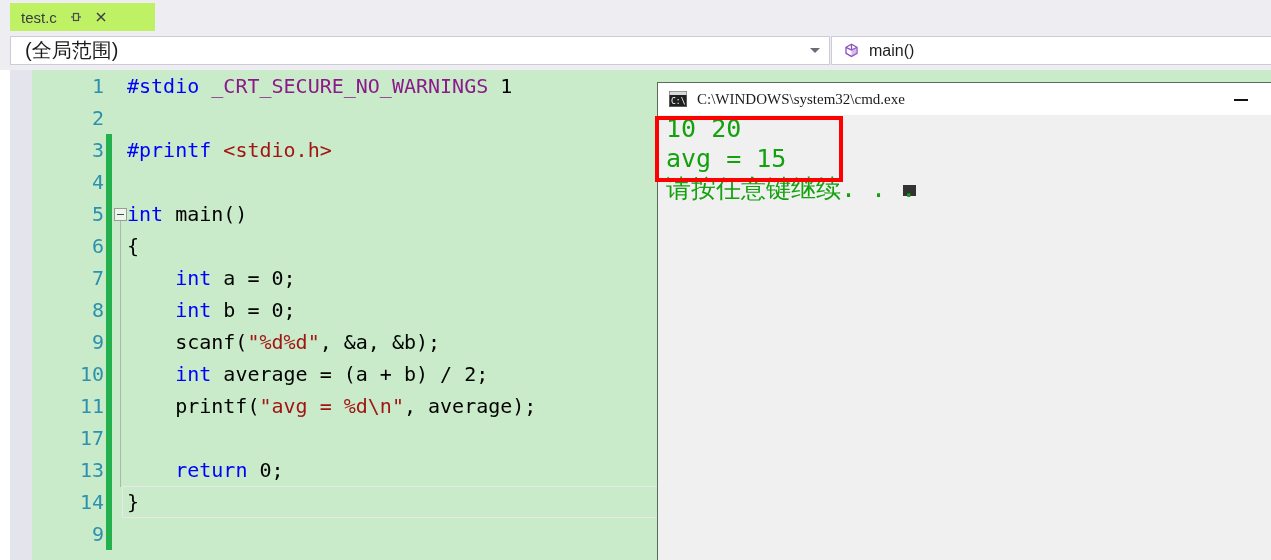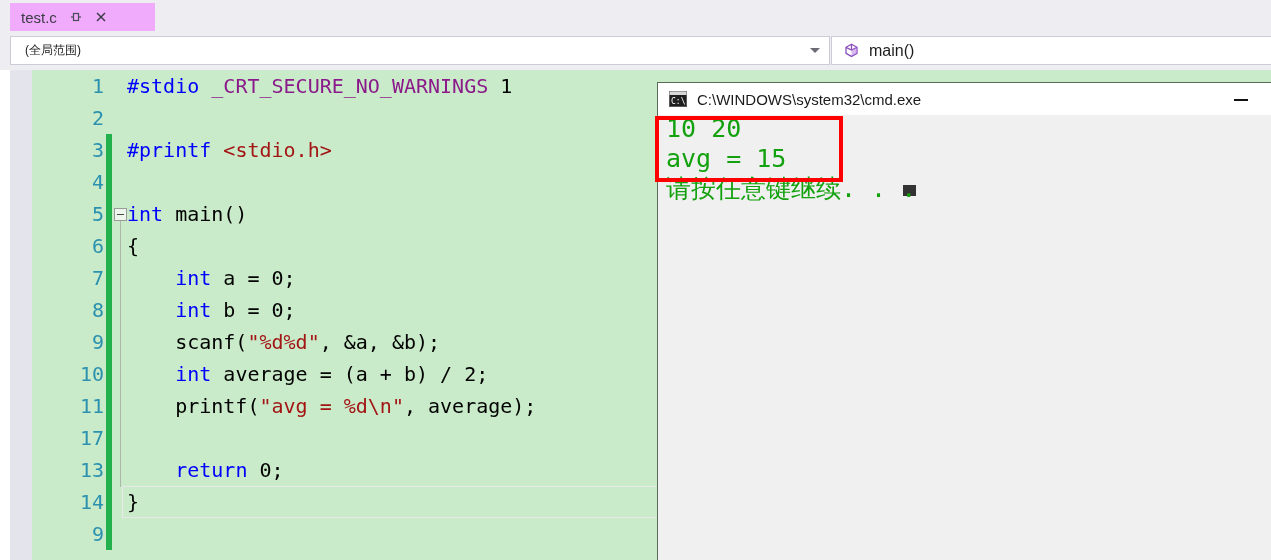--- a/index.html
+++ b/index.html
@@ -14,21 +14,21 @@
   
   #tabstrip{
     position:absolute;left:0;top:0;width:1271px;height:31px;
     background:#eeedf2;
   }
   #tabstrip .left-rail{
     position:absolute;left:0;top:0;width:10px;height:31px;background:#eeedf2;
   }
   #doc-tab{
     position:absolute;left:10px;top:3px;height:28px;width:145px;
-    background:#f0abfc;
+    background:#bef264;
     display:flex;align-items:center;
     box-sizing:border-box;padding:0 12px 0 11px;
     cursor:pointer;
   }
   #doc-tab .tab-title{
     font-size:15px;color:#3b3b46;white-space:nowrap;
     font-family:"Liberation Sans", sans-serif;
   }
   #doc-tab .tab-pin{
     margin-left:12px;width:14px;height:14px;position:relative;flex:none;
@@ -41,21 +41,21 @@
   #navbar{
     position:absolute;left:0;top:31px;width:1271px;height:39px;
     background:#eeedf2;
   }
   #nav-scope{
     position:absolute;left:10px;top:5px;width:820px;height:29px;
     background:#ffffff;border:1px solid #ccccd6;box-sizing:border-box;
     display:flex;align-items:center;cursor:pointer;
   }
   #nav-scope .scope-text{
-    margin-left:14px;font-size:12px;color:#1c1c1c;white-space:nowrap;
+    margin-left:14px;font-size:20px;color:#1c1c1c;white-space:nowrap;
     font-family:"Liberation Sans", sans-serif;
   }
   #nav-scope .scope-arrow{
     position:absolute;right:9px;top:11px;width:0;height:0;
     border-left:5px solid transparent;border-right:5px solid transparent;
     border-top:5px solid #6b6b76;
   }
   #nav-member{
     position:absolute;left:831px;top:5px;width:441px;height:29px;
     background:#ffffff;border:1px solid #ccccd6;border-right:none;
@@ -136,21 +136,21 @@
   #console-titlebar{
     position:absolute;left:0;top:0;width:613px;height:33px;
     background:#ffffff;border-top:1px solid #5a6b5a;
     box-sizing:border-box;display:flex;align-items:center;
   }
   #console-titlebar .cmd-icon{
     margin-left:11px;width:18px;height:16px;flex:none;position:relative;
   }
   #console-titlebar .cmd-title{
     margin-left:10px;font-size:15px;color:#1b1b1b;white-space:nowrap;
-    font-family:Liberation Sans, sans-serif;
+    font-family:Liberation Serif, serif;
   }
   #console-minimize{
     position:absolute;right:12px;top:0;width:36px;height:33px;
     display:flex;align-items:center;justify-content:center;cursor:pointer;
   }
   #console-minimize .dash{
     width:14px;height:2px;background:#111111;display:block;
   }
   #console-body{
     position:absolute;left:0;top:33px;width:613px;height:444px;

